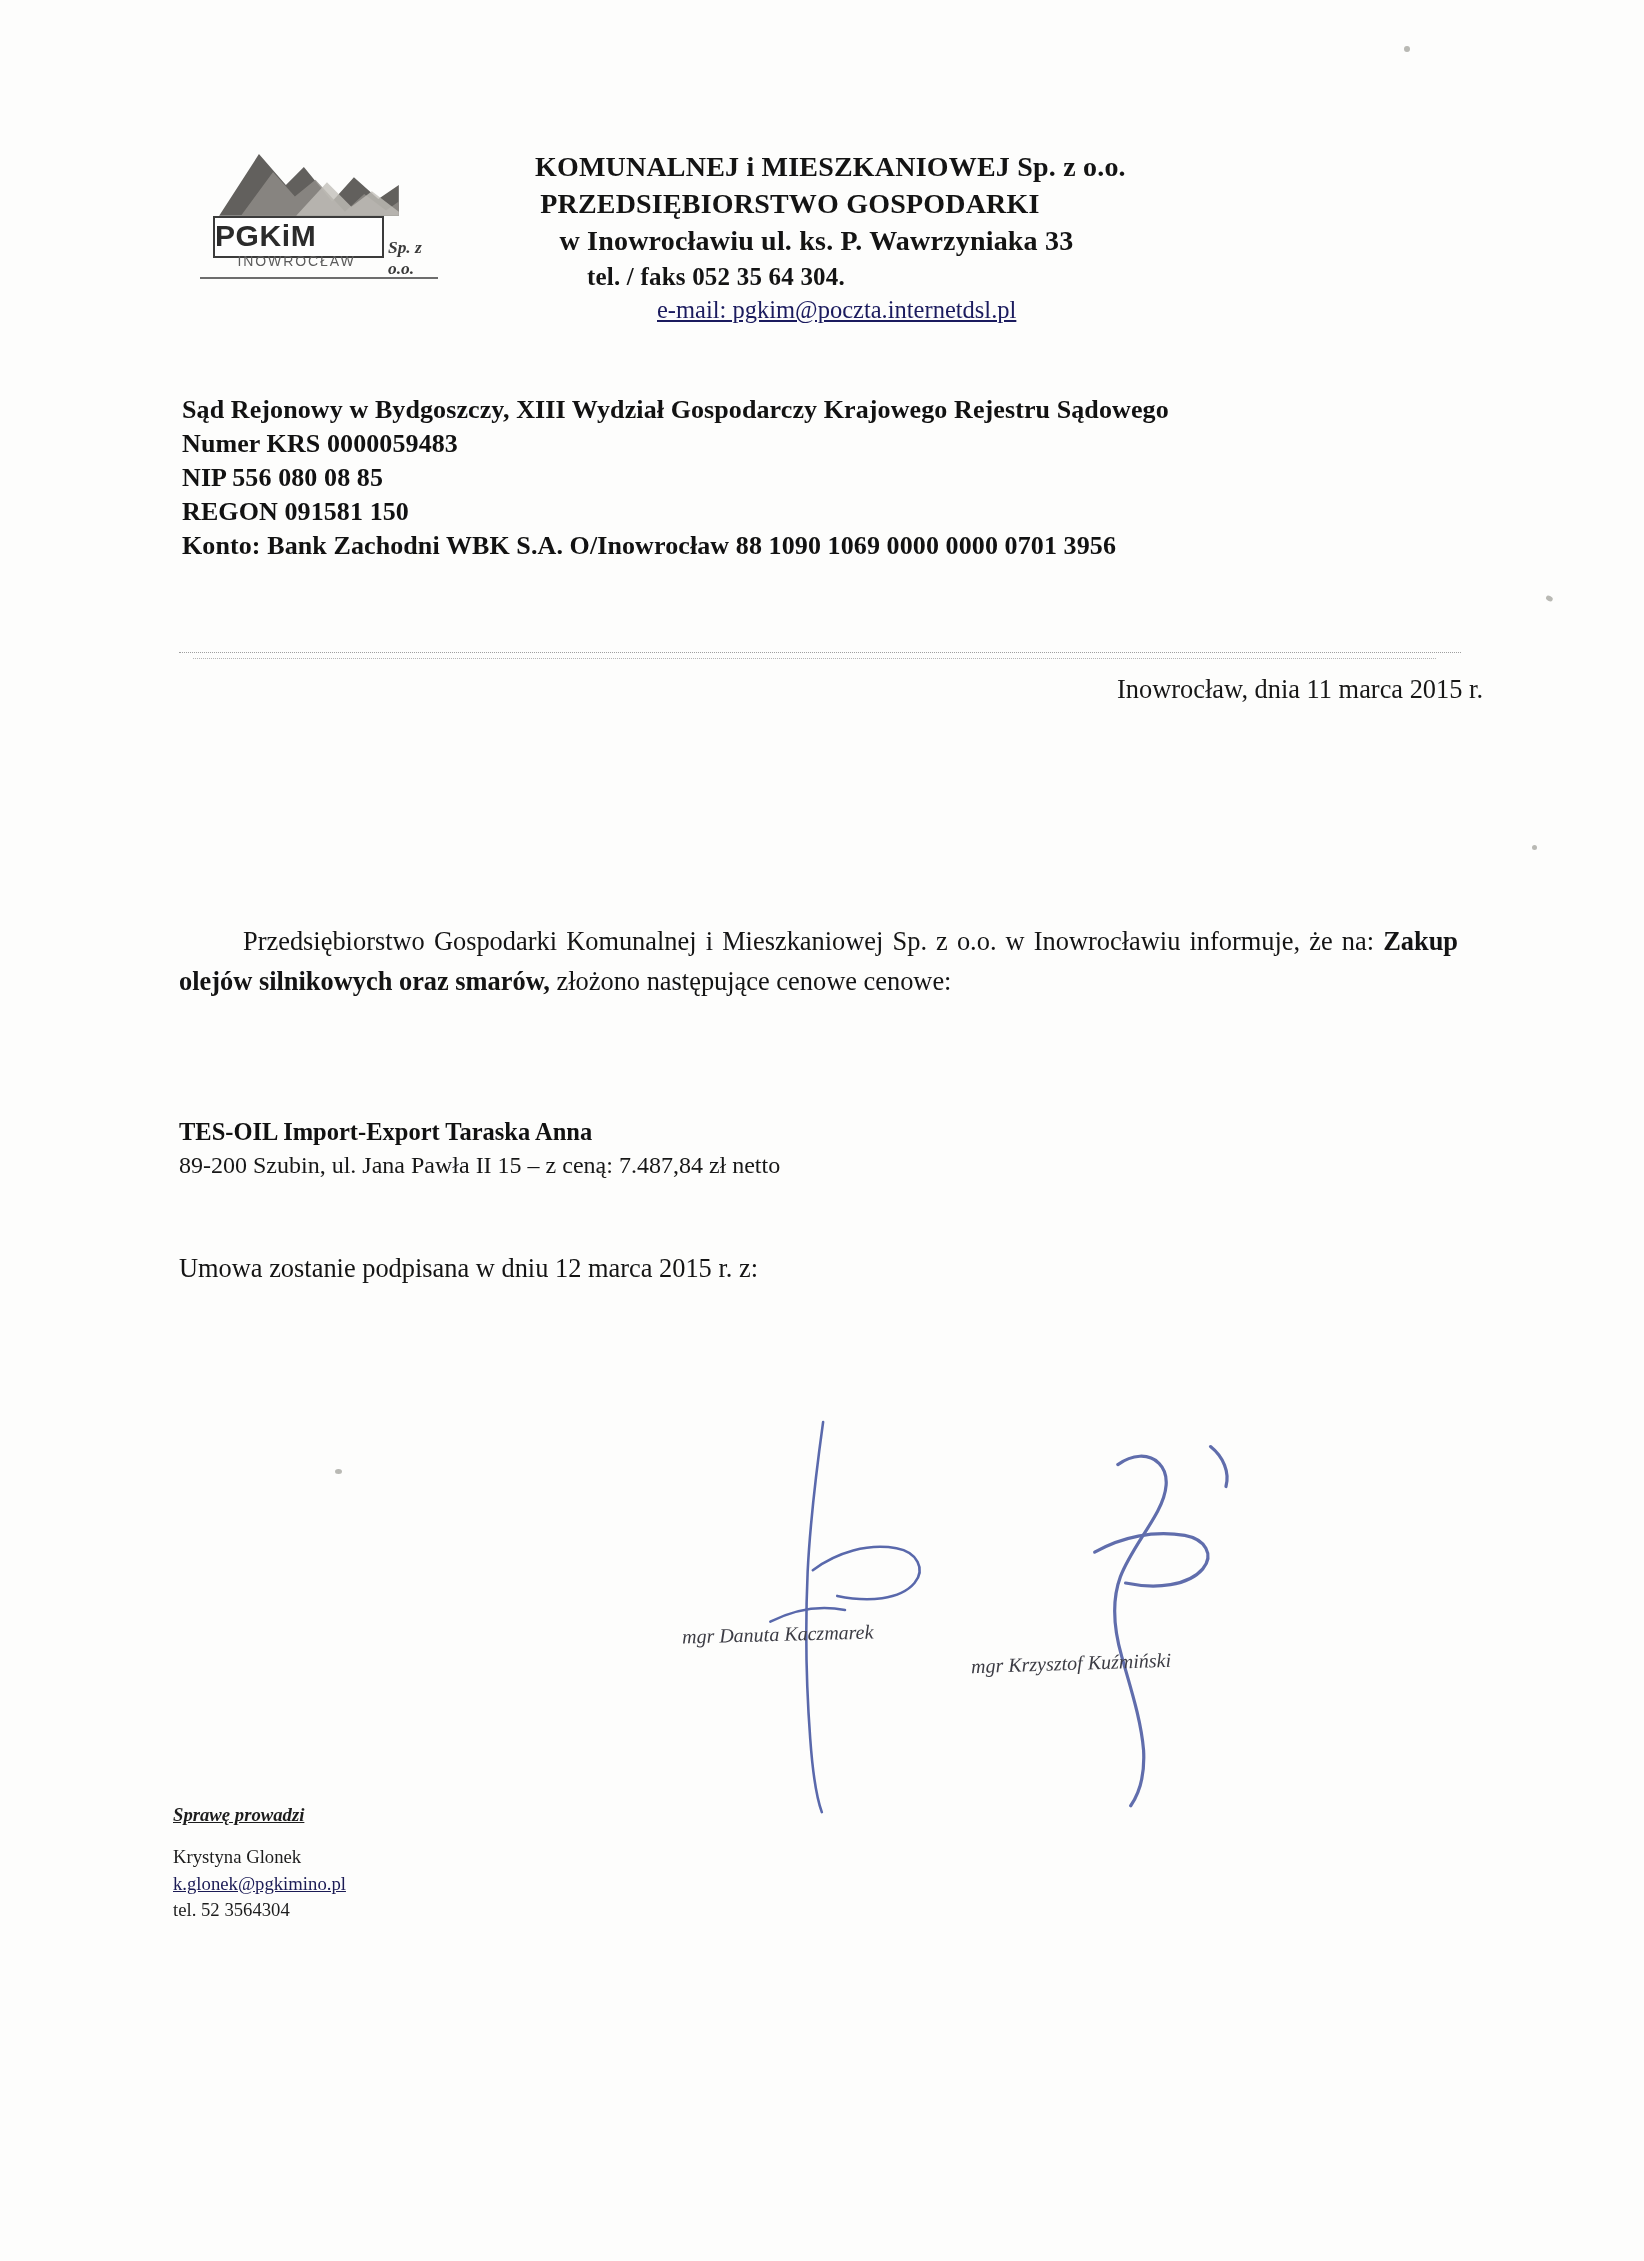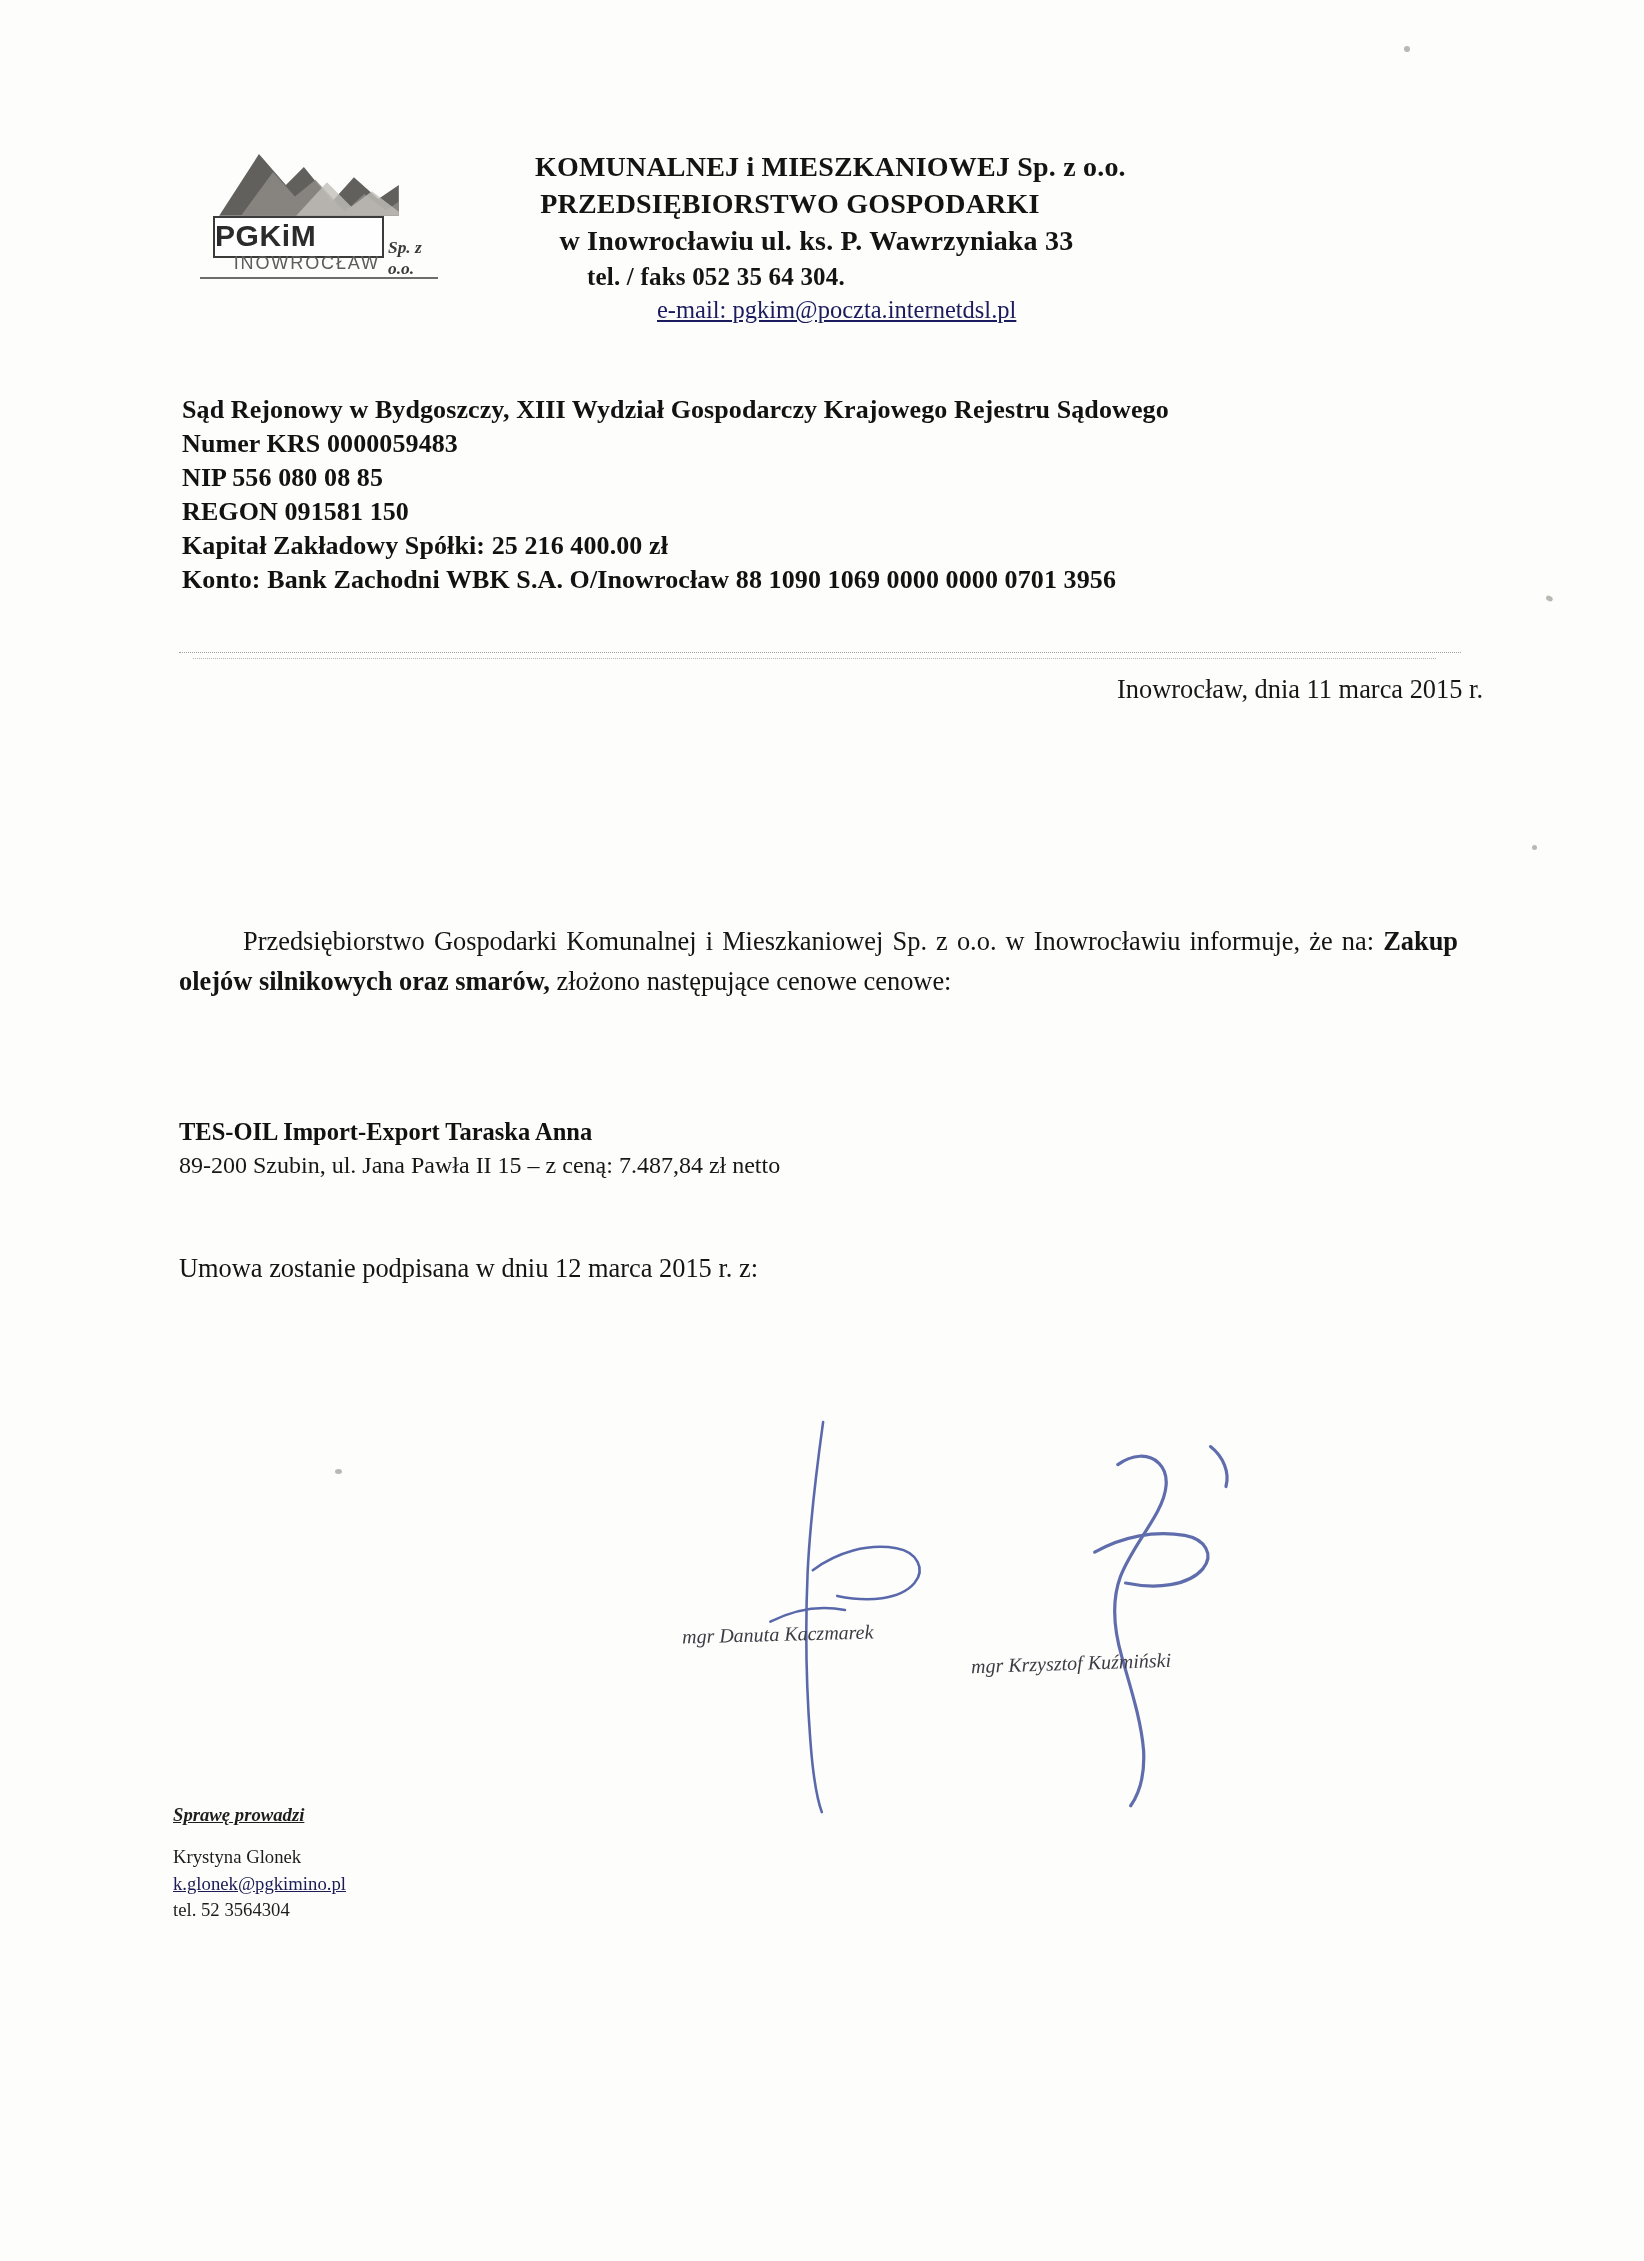--- a/index.html
+++ b/index.html
@@ -58,23 +58,23 @@
     letter-spacing: 0.6px;
     padding: 1.3px 0 2.6px 0;
     color: #2b2b2b;
     background: rgba(255,255,255,0.6);
   }
   .logo-sub {
     position: absolute;
     left: 26px;
     top: 113px;
     width: 167px;
-    text-align: right;
+    text-align: center;
     font-family: "Liberation Sans", sans-serif;
-    font-size: 18px;
+    font-size: 14px;
     letter-spacing: 1.9px;
     color: #5c5c5c;
   }
   .logo-spzoo {
     position: absolute;
     left: 201px;
     top: 97px;
     font-family: "Liberation Serif", serif;
     font-style: italic;
     font-weight: bold;
@@ -283,21 +283,20 @@
     <div class="company-line l3">w  Inowrocławiu  ul. ks. P. Wawrzyniaka 33</div>
     <div class="company-line l4">tel. / faks 052 35 64 304.</div>
     <div class="company-email">e-mail: pgkim@poczta.internetdsl.pl</div>
   </div>
 
   <div class="legal-block">
     <div class="legal-line">Sąd Rejonowy w Bydgoszczy, XIII Wydział Gospodarczy Krajowego Rejestru Sądowego</div>
     <div class="legal-line">Numer KRS 0000059483</div>
     <div class="legal-line">NIP 556 080 08 85</div>
     <div class="legal-line">REGON 091581 150</div>
-    <div class="legal-line">Kapitał Zakładowy Spółki: 25 216 400.00 zł</div>
     <div class="legal-line">Konto: Bank Zachodni WBK S.A. O/Inowrocław    88 1090 1069 0000 0000 0701 3956</div>
   </div>
 
   <div class="dotted-rule"></div>
   <div class="dotted-rule two"></div>
 
   <div class="date-line">Inowrocław, dnia 11 marca 2015 r.</div>
 
   <div class="body-para">
     <span class="indent"></span><span>Przedsiębiorstwo Gospodarki Komunalnej i Mieszkaniowej Sp. z o.o. w Inowrocławiu informuje, że na: </span><b>Zakup olejów silnikowych oraz smarów,</b><span> złożono następujące cenowe cenowe:</span>

